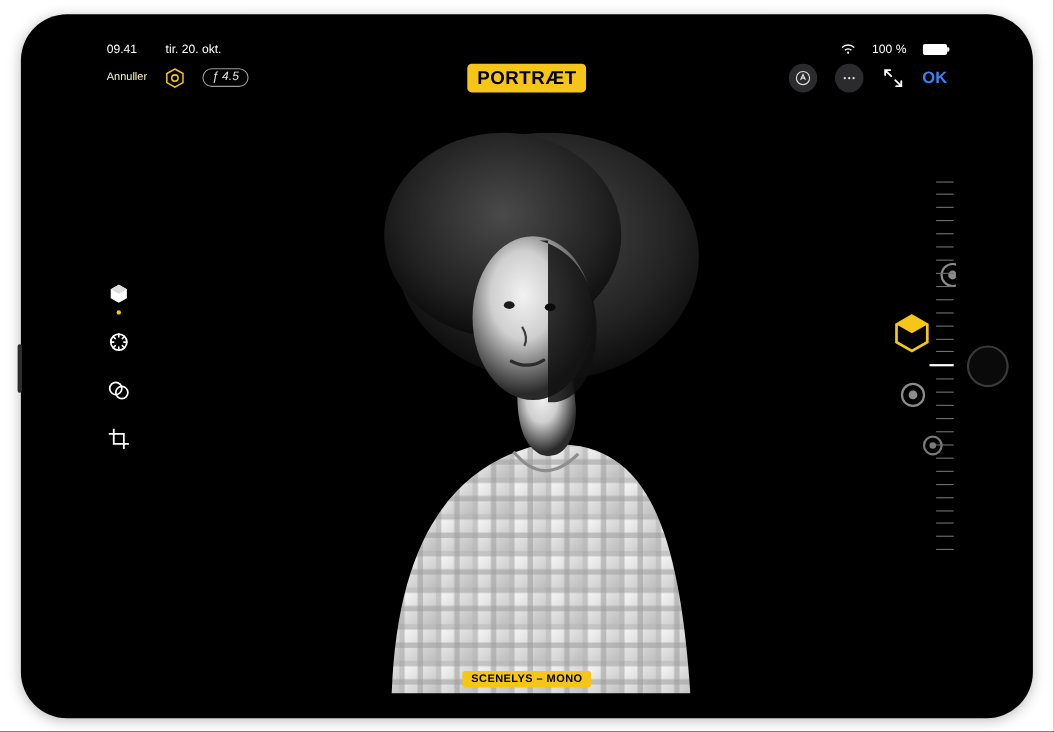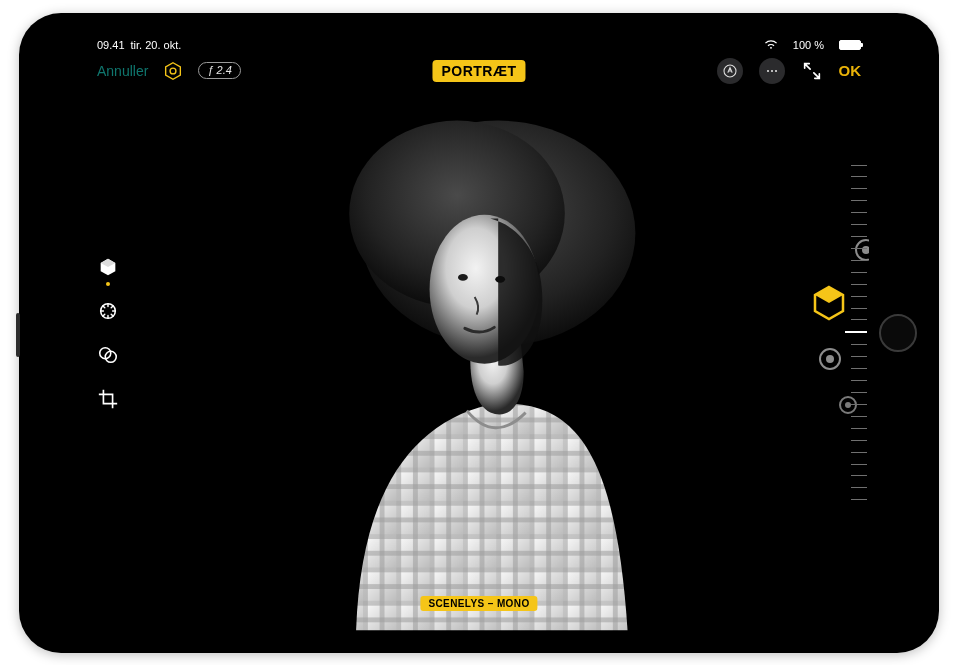--- a/index.html
+++ b/index.html
@@ -53,21 +53,21 @@
     .status-bar {
       position: absolute;
       top: 0; left: 0; right: 0;
       height: 18px;
       display: flex;
       align-items: center;
       color: #fff;
       font-size: 11px;
       padding: 2px 8px 0 8px;
     }
-    .status-left { display: flex; gap: 6px; }
+    .status-left { display: flex; gap: 26px; }
     .status-right { margin-left: auto; display: flex; align-items: center; gap: 15px; }
     .wifi-icon { width: 14px; height: 10px; }
     .battery {
       width: 22px; height: 10px;
       border: 1px solid #fff;
       border-radius: 2px;
       position: relative;
       background: #fff;
     }
     .battery::after {
@@ -83,22 +83,22 @@
       position: absolute;
       top: 18px; left: 0; right: 0;
       height: 36px;
       display: flex;
       align-items: center;
       padding: 0 8px;
       color: #fff;
     }
     .top-left { display: flex; align-items: center; gap: 14px; }
     .cancel-btn {
-      color: #0f766e;
-      font-size: 14px;
+      color: #fef9c3;
+      font-size: 10px;
       background: none; border: none;
     }
     .hex-icon {
       width: 22px; height: 22px;
       display: flex; align-items: center; justify-content: center;
     }
     .f-pill {
       border: 1.5px solid #9a9a9a;
       border-radius: 12px;
       padding: 1px 8px 2px 8px;
@@ -108,41 +108,41 @@
       display: flex; align-items: center; gap: 2px;
     }
     .top-center {
       position: absolute;
       left: 50%;
       transform: translateX(-50%);
     }
     .mode-badge {
       background: #f5c518;
       color: #000;
-      font-size: 14px;
+      font-size: 17px;
       font-weight: 600;
       letter-spacing: 0.5px;
       padding: 3px 9px;
       border-radius: 4px;
     }
     .top-right {
       margin-left: auto;
       display: flex;
       align-items: center;
       gap: 16px;
     }
     .circ-btn {
       width: 26px; height: 26px;
       border-radius: 50%;
       background: #2b2b2d;
       display: flex; align-items: center; justify-content: center;
     }
     .expand-icon { width: 22px; height: 22px; }
     .ok-btn {
-      color: #eab308;
+      color: #3b82f6;
       font-size: 15px;
       font-weight: 600;
       background: none; border: none;
     }
 
     
     .canvas {
       position: absolute;
       top: 58px; bottom: 0;
       left: 170px; right: 170px;
@@ -151,21 +151,21 @@
       justify-content: center;
       align-items: flex-end;
     }
     .portrait-svg {
       width: 98%;
       height: auto;
       display: block;
     }
     .lighting-badge {
       position: absolute;
-      bottom: 20px;
+      bottom: 6px;
       left: 50%;
       transform: translateX(-50%);
       background: #f5c518;
       color: #000;
       font-size: 10px;
       font-weight: 600;
       letter-spacing: 0.4px;
       padding: 2px 8px;
       border-radius: 3px;
     }
@@ -253,21 +253,21 @@
     <div class="top-bar">
       <div class="top-left">
         <button class="cancel-btn">Annuller</button>
         <div class="hex-icon">
           <svg width="22" height="22" viewBox="0 0 24 24">
             <polygon points="12,3 20,7.5 20,16.5 12,21 4,16.5 4,7.5" fill="none" stroke="#f5c518" stroke-width="1.5"></polygon>
             <circle cx="12" cy="12" r="3.2" fill="none" stroke="#f5c518" stroke-width="1.5"></circle>
           </svg>
         </div>
         <div class="f-pill">
-          <span>ƒ 2.4</span>
+          <span>ƒ 4.5</span>
         </div>
       </div>
 
       <div class="top-center">
         <div class="mode-badge">PORTRÆT</div>
       </div>
 
       <div class="top-right">
         <div class="circ-btn">
           <svg width="16" height="16" viewBox="0 0 24 24">

